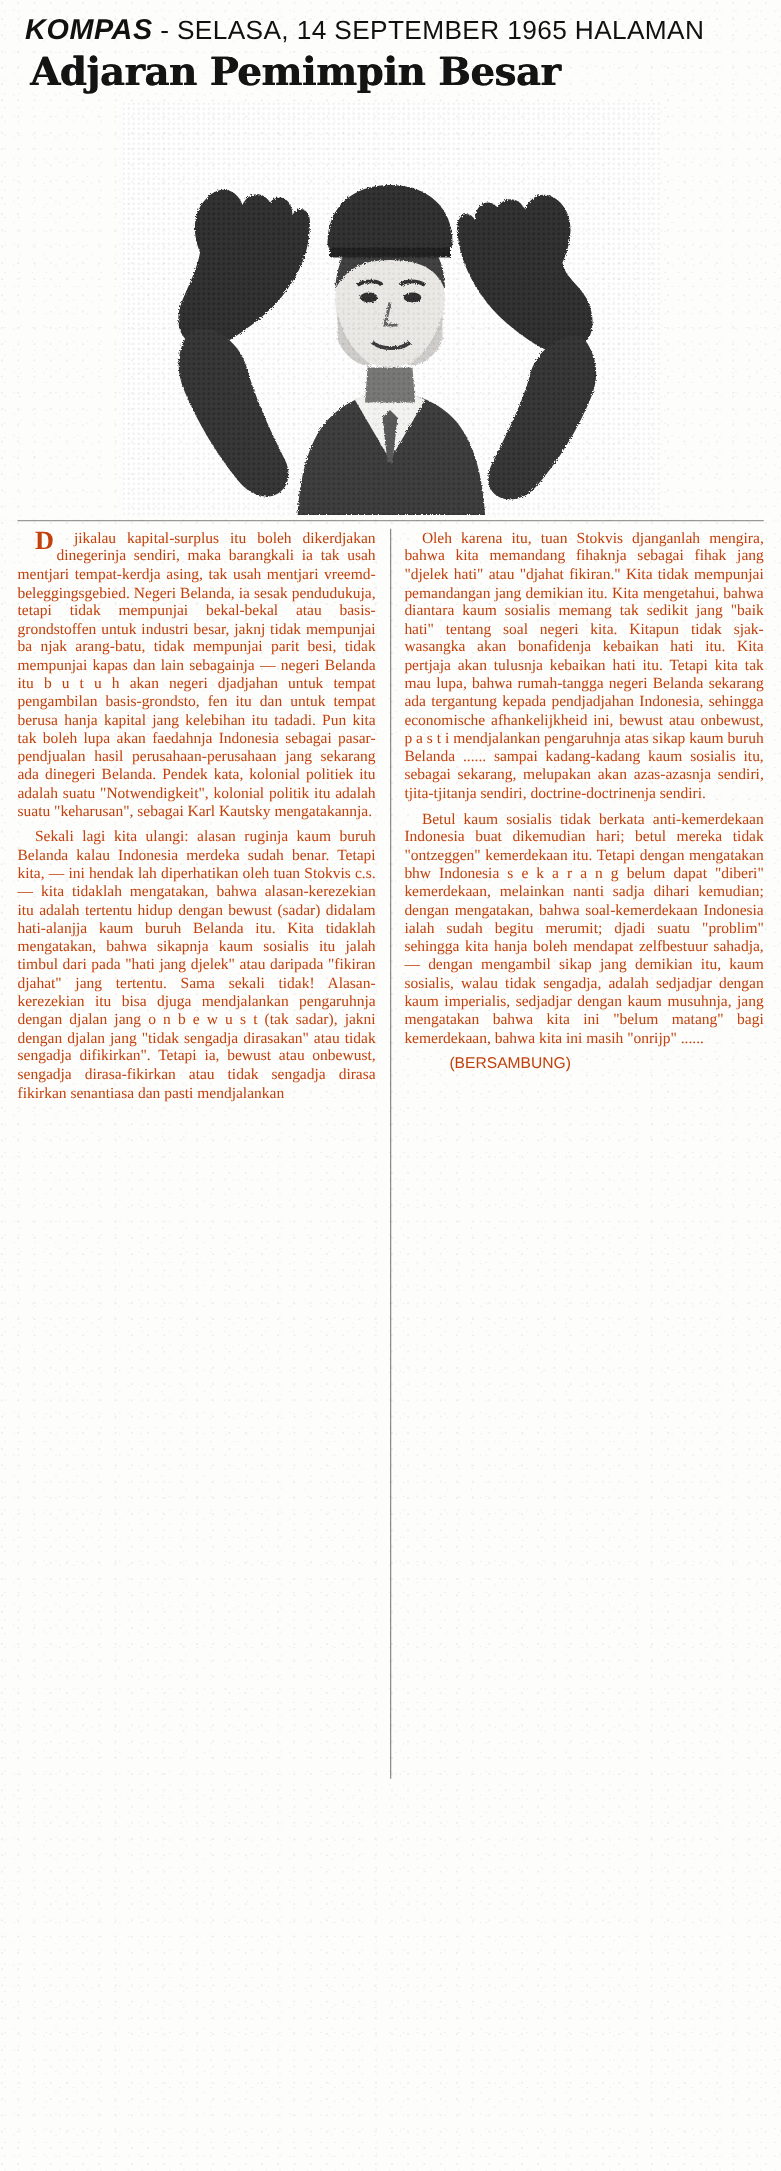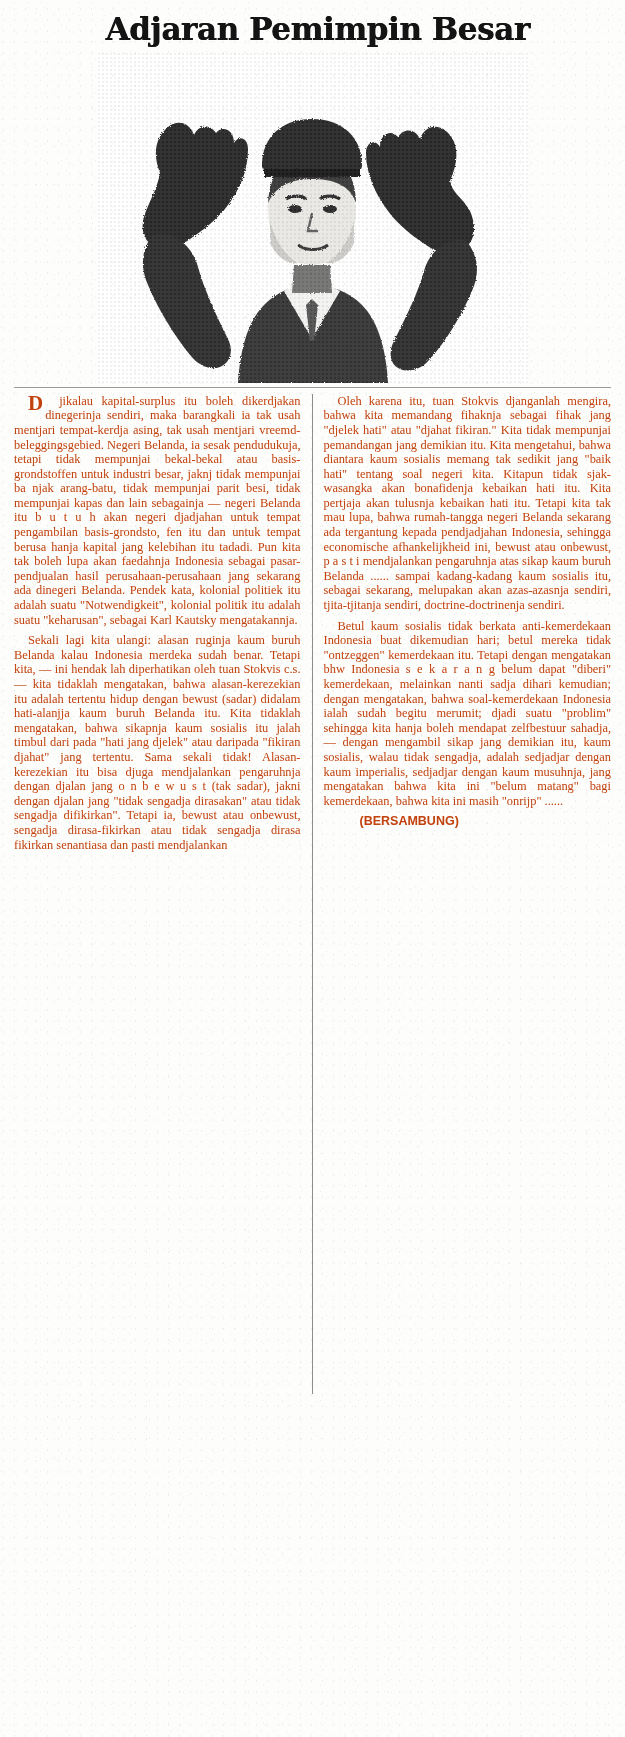--- a/index.html
+++ b/index.html
@@ -40,21 +40,21 @@
     font-weight: bold;
     font-style: italic;
     font-size: 23px;
     letter-spacing: 0.5px;
   }
   .masthead .dash { font-weight: normal; }
   .masthead .issue { font-weight: normal; }
 
   
   .headline {
-    text-align: center;
+    text-align: left;
     margin: 2px 0 4px 0;
   }
   .headline .line {
     font-family: "DejaVu Serif", serif;
     font-weight: bold;
     font-size: 31px;
     line-height: 1.12;
     letter-spacing: -0.4px;
     color: #141414;
     text-shadow: 0.5px 0 0 #141414;
@@ -102,21 +102,21 @@
   .dropcap::first-letter {
     font-size: 21px;
     font-weight: bold;
     line-height: 14px;
     float: left;
     padding-right: 2px;
     padding-top: 2px;
   }
   .bersambung {
     font-family: "Liberation Sans", sans-serif;
-    font-weight: bold;
+    font-weight: normal;
     font-size: 12.5px;
     text-indent: 0;
     margin-top: 10px;
     padding-left: 22px;
   }
   .grain {
     position: absolute;
     inset: 0;
     pointer-events: none;
     opacity: 0.055;
@@ -126,20 +126,25 @@
       radial-gradient(circle at 34% 82%, #000 0.6px, transparent 0.7px),
       radial-gradient(circle at 87% 71%, #000 0.5px, transparent 0.6px);
     background-size: 13px 13px, 17px 17px, 11px 11px, 19px 19px;
   }
 </style>
 </head>
 <body>
 
 <div class="page">
 
+  <div class="masthead">
+    <span class="brand">KOMPAS</span>
+    <span class="dash">-</span>
+    <span class="issue">SELASA, 14 SEPTEMBER 1965 HALAMAN</span>
+  </div>
 
   <div class="headline">
     <div class="line line1">Adjaran Pemimpin Besar</div>
   </div>
 
   <div class="illustration">
     <svg width="430" height="330" viewBox="0 0 430 330" xmlns="http://www.w3.org/2000/svg">
       <defs>
         <filter id="rough">
           <feTurbulence type="fractalNoise" baseFrequency="0.9" numOctaves="3" result="n"></feTurbulence>

